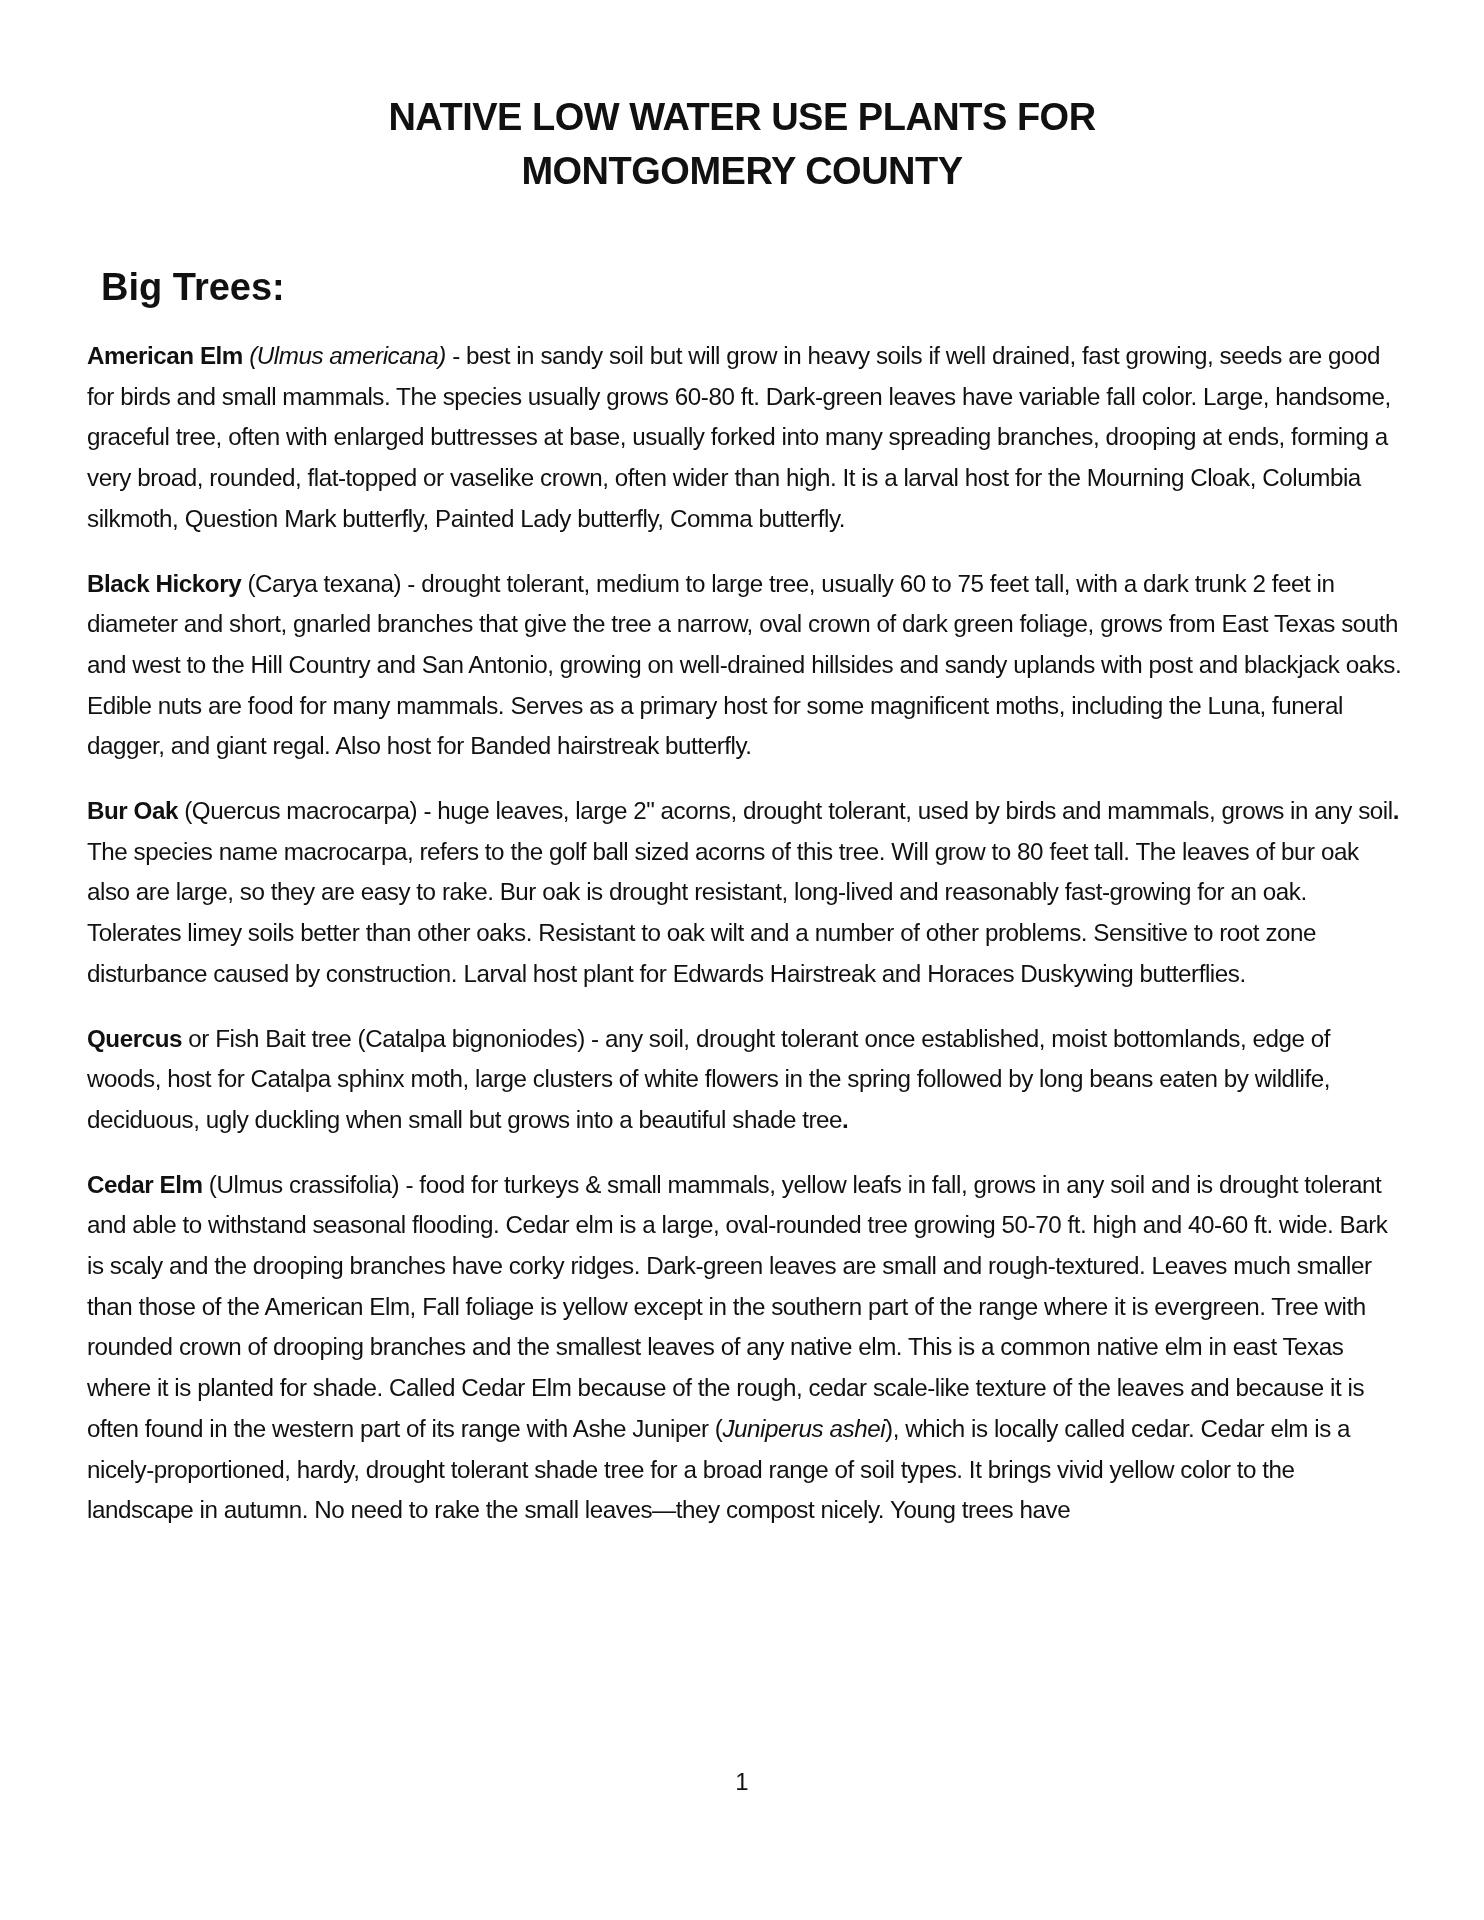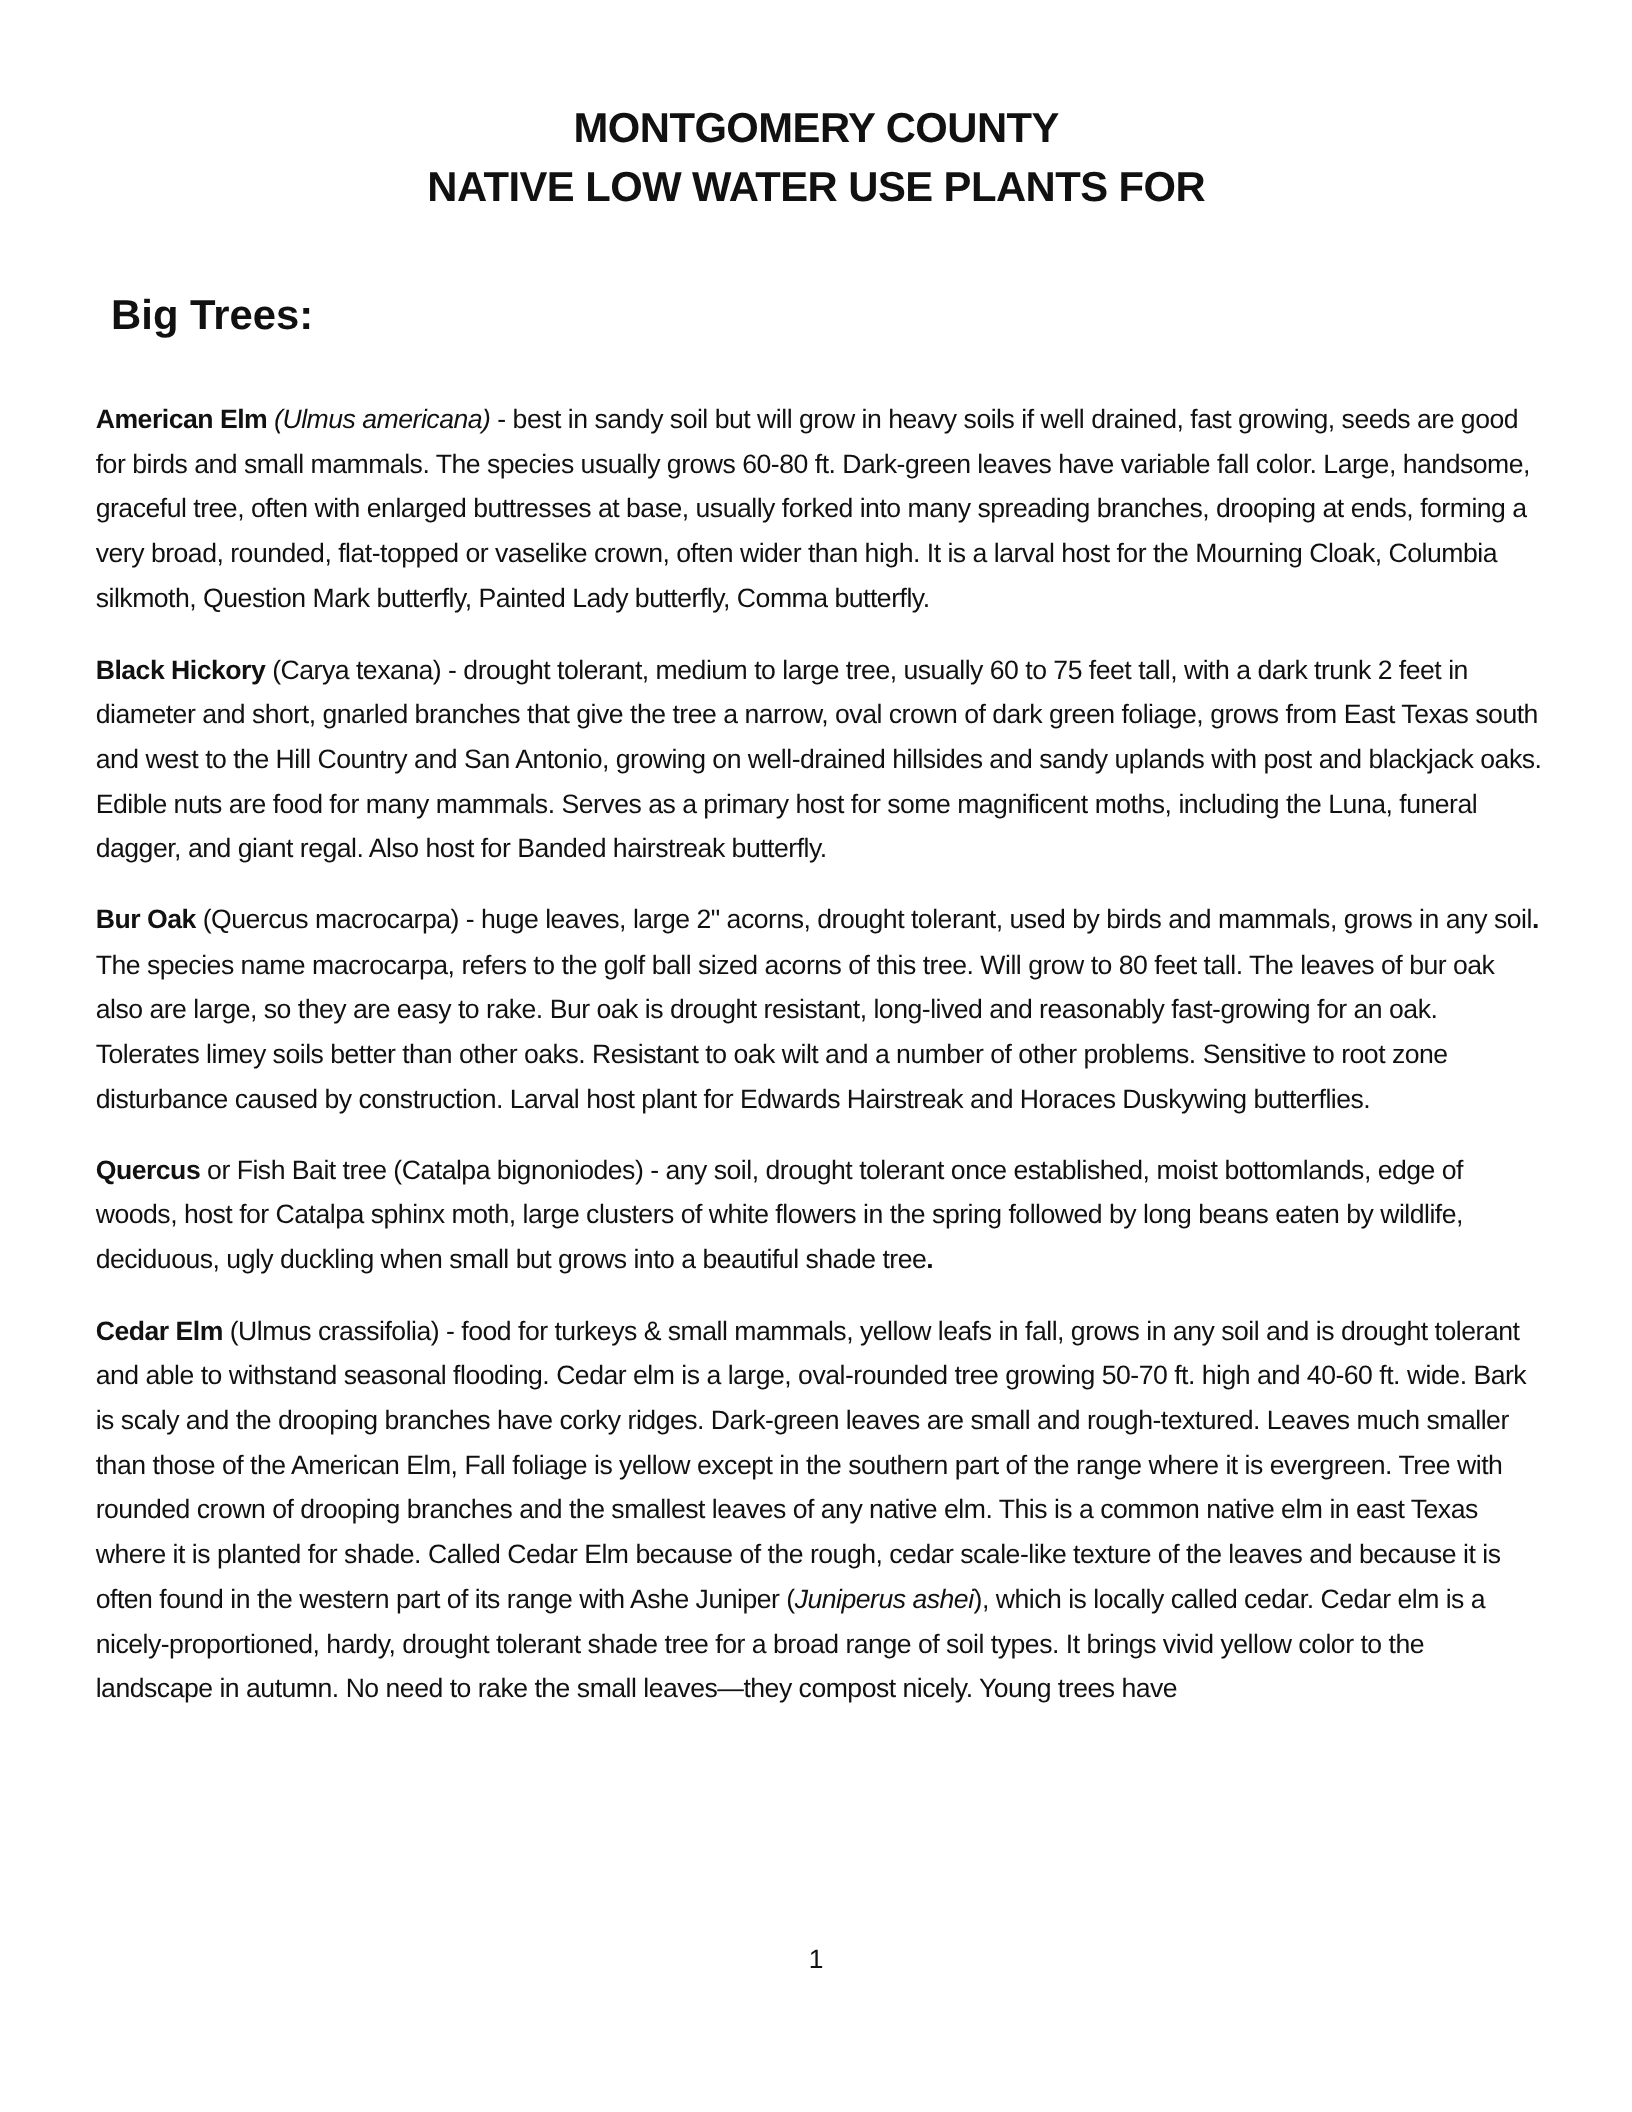--- a/index.html
+++ b/index.html
@@ -11,38 +11,38 @@
     position: absolute; left: 0; right: 0; top: 90px;
     text-align: center; font-weight: bold; font-size: 38px; line-height: 54px;
     letter-spacing: -0.5px;
   }
   .title span { display: block; }
   .section-heading {
     position: absolute; left: 87px; top: 248px;
     font-weight: bold; font-size: 38px; line-height: 50px; margin: 14px;
   }
   .content {
-    position: absolute; left: 87px; top: 362px; width: 1315px;
+    position: absolute; left: 87px; top: 336px; width: 1315px;
     font-size: 24.2px; line-height: 40.7px; letter-spacing: -0.45px;
   }
   .entry { margin: 0 0 24px 0; }
   .entry b { font-weight: bold; }
   .ital { font-style: italic; }
   .ul { }
   .page-number {
     position: absolute; left: 0; right: 0; top: 1768px;
     text-align: center; font-size: 24px;
   }
 </style>
 </head>
 <body>
 
 <div class="title">
+  <span>NATIVE LOW WATER USE PLANTS FOR</span>
   <span>MONTGOMERY COUNTY</span>
-  <span>NATIVE LOW WATER USE PLANTS FOR</span>
 </div>
 
 <h2 class="section-heading">Big Trees:</h2>
 
 <div class="content">
   <p class="entry"><b>American Elm</b><span> </span><span class="ital">(Ulmus americana)</span><span> - best in sandy soil but will grow in heavy soils if well drained, fast growing, seeds are good for birds and small mammals. The species usually grows 60-80 ft. Dark-green leaves have variable fall color. Large, handsome, graceful tree, often with enlarged buttresses at base, usually forked into many spreading branches, drooping at ends, forming a very broad, rounded, flat-topped or vaselike crown, often wider than high. It is a larval host for the Mourning Cloak, Columbia silkmoth, Question Mark butterfly, Painted Lady butterfly, Comma butterfly.</span></p>
 
   <p class="entry"><b>Black Hickory</b><span> (Carya texana) - drought tolerant, medium to large tree, usually 60 to 75 feet tall, with a dark trunk 2 feet in diameter and short, gnarled branches that give the tree a narrow, oval crown of dark green foliage, grows from East Texas south and west to the Hill Country and San Antonio, growing on well-drained hillsides and sandy uplands with post and blackjack oaks. Edible nuts are food for many mammals. Serves as a primary host for some magnificent moths, including the Luna, funeral dagger, and giant regal. Also host for Banded hairstreak butterfly.</span></p>
 
   <p class="entry"><b>Bur Oak</b><span> (Quercus macrocarpa) - huge leaves, large 2" acorns, drought tolerant, used by birds and mammals, grows in any soil</span><b>.</b><span> The species name macrocarpa, refers to the golf ball sized acorns of this tree. Will grow to 80 feet tall. The leaves of bur oak also are large, so they are easy to rake. Bur oak is drought resistant, long-lived and reasonably fast-growing for an oak. Tolerates limey soils better than other oaks. Resistant to oak wilt and a number of other problems. Sensitive to root zone disturbance caused by construction. Larval host plant for Edwards Hairstreak and Horaces Duskywing butterflies.</span></p>

